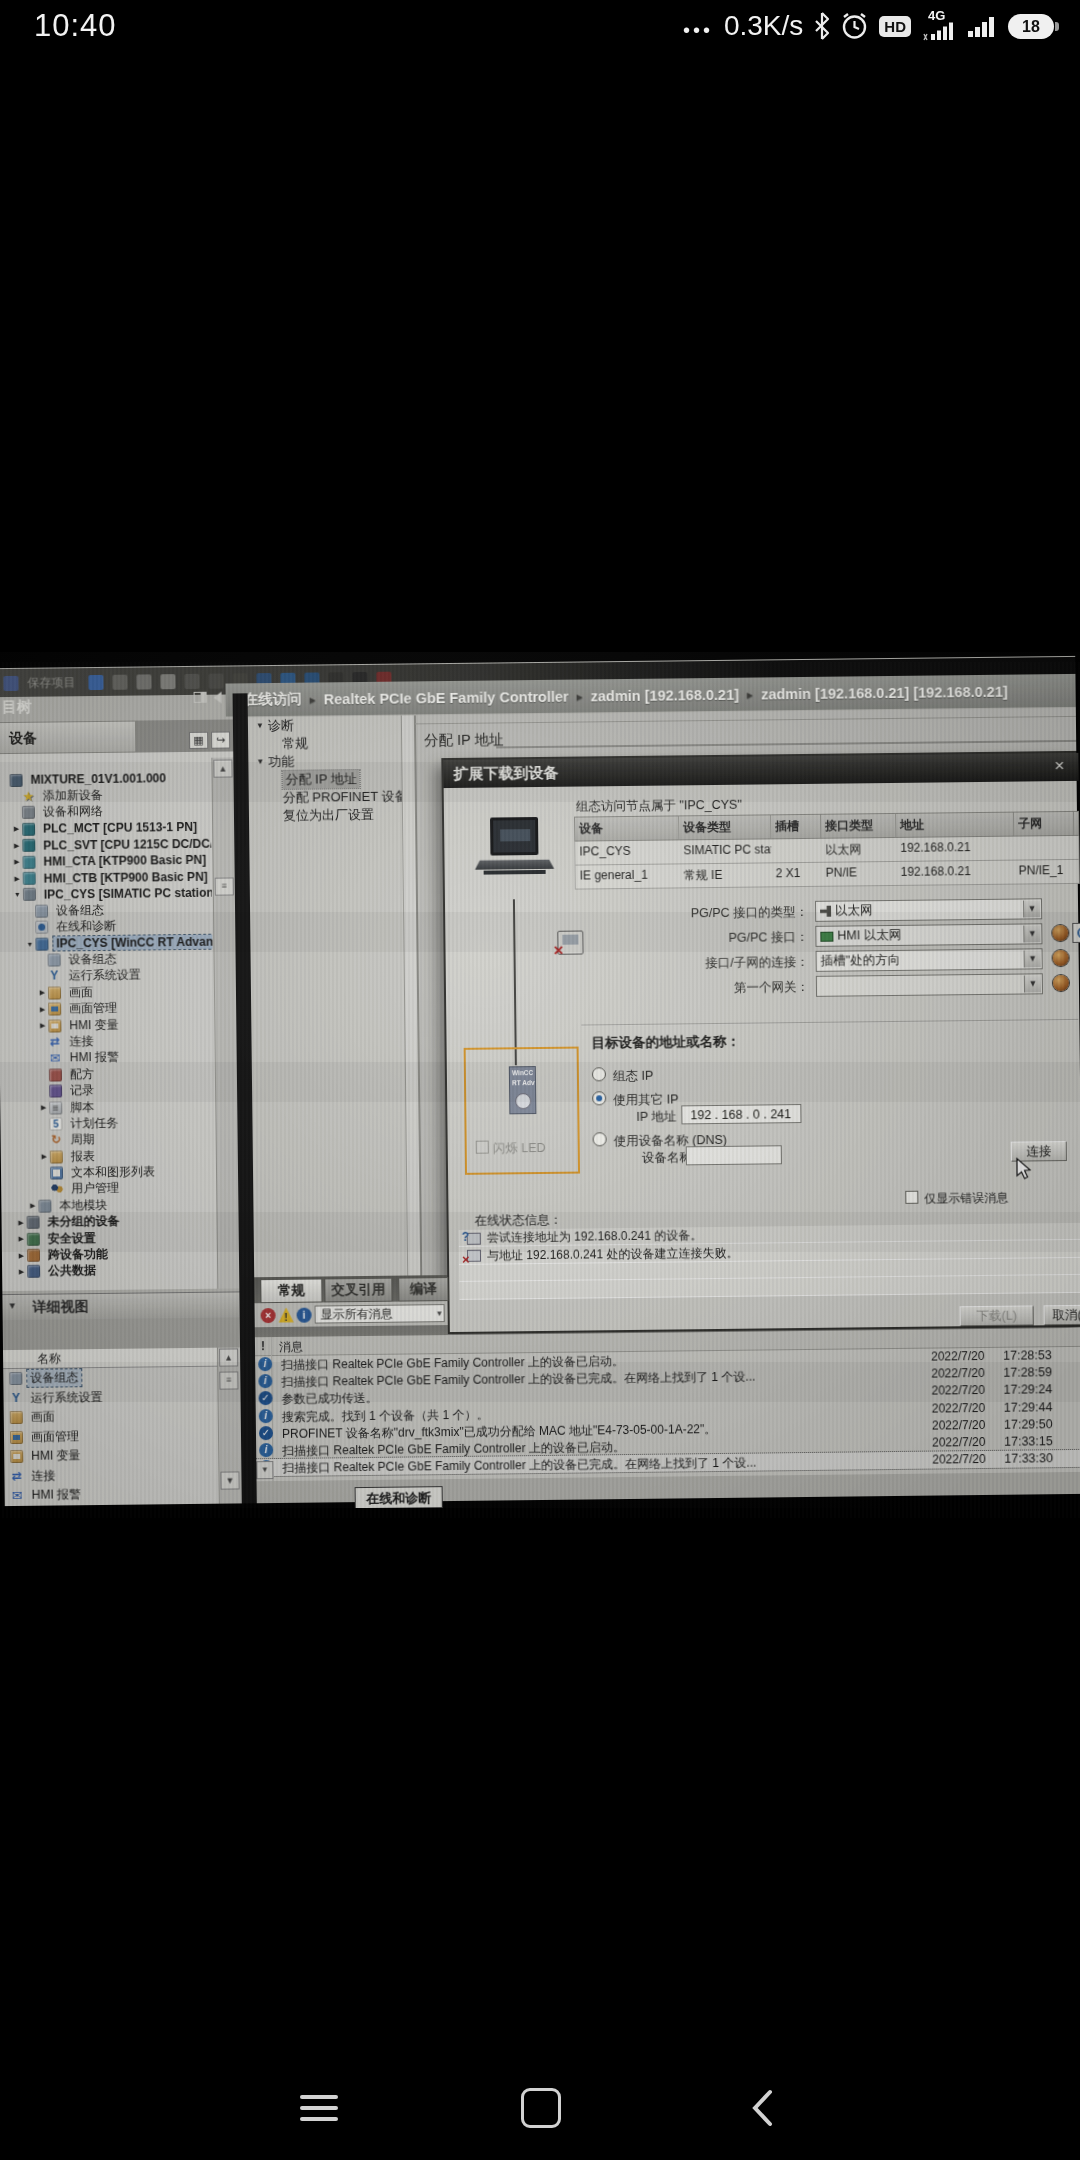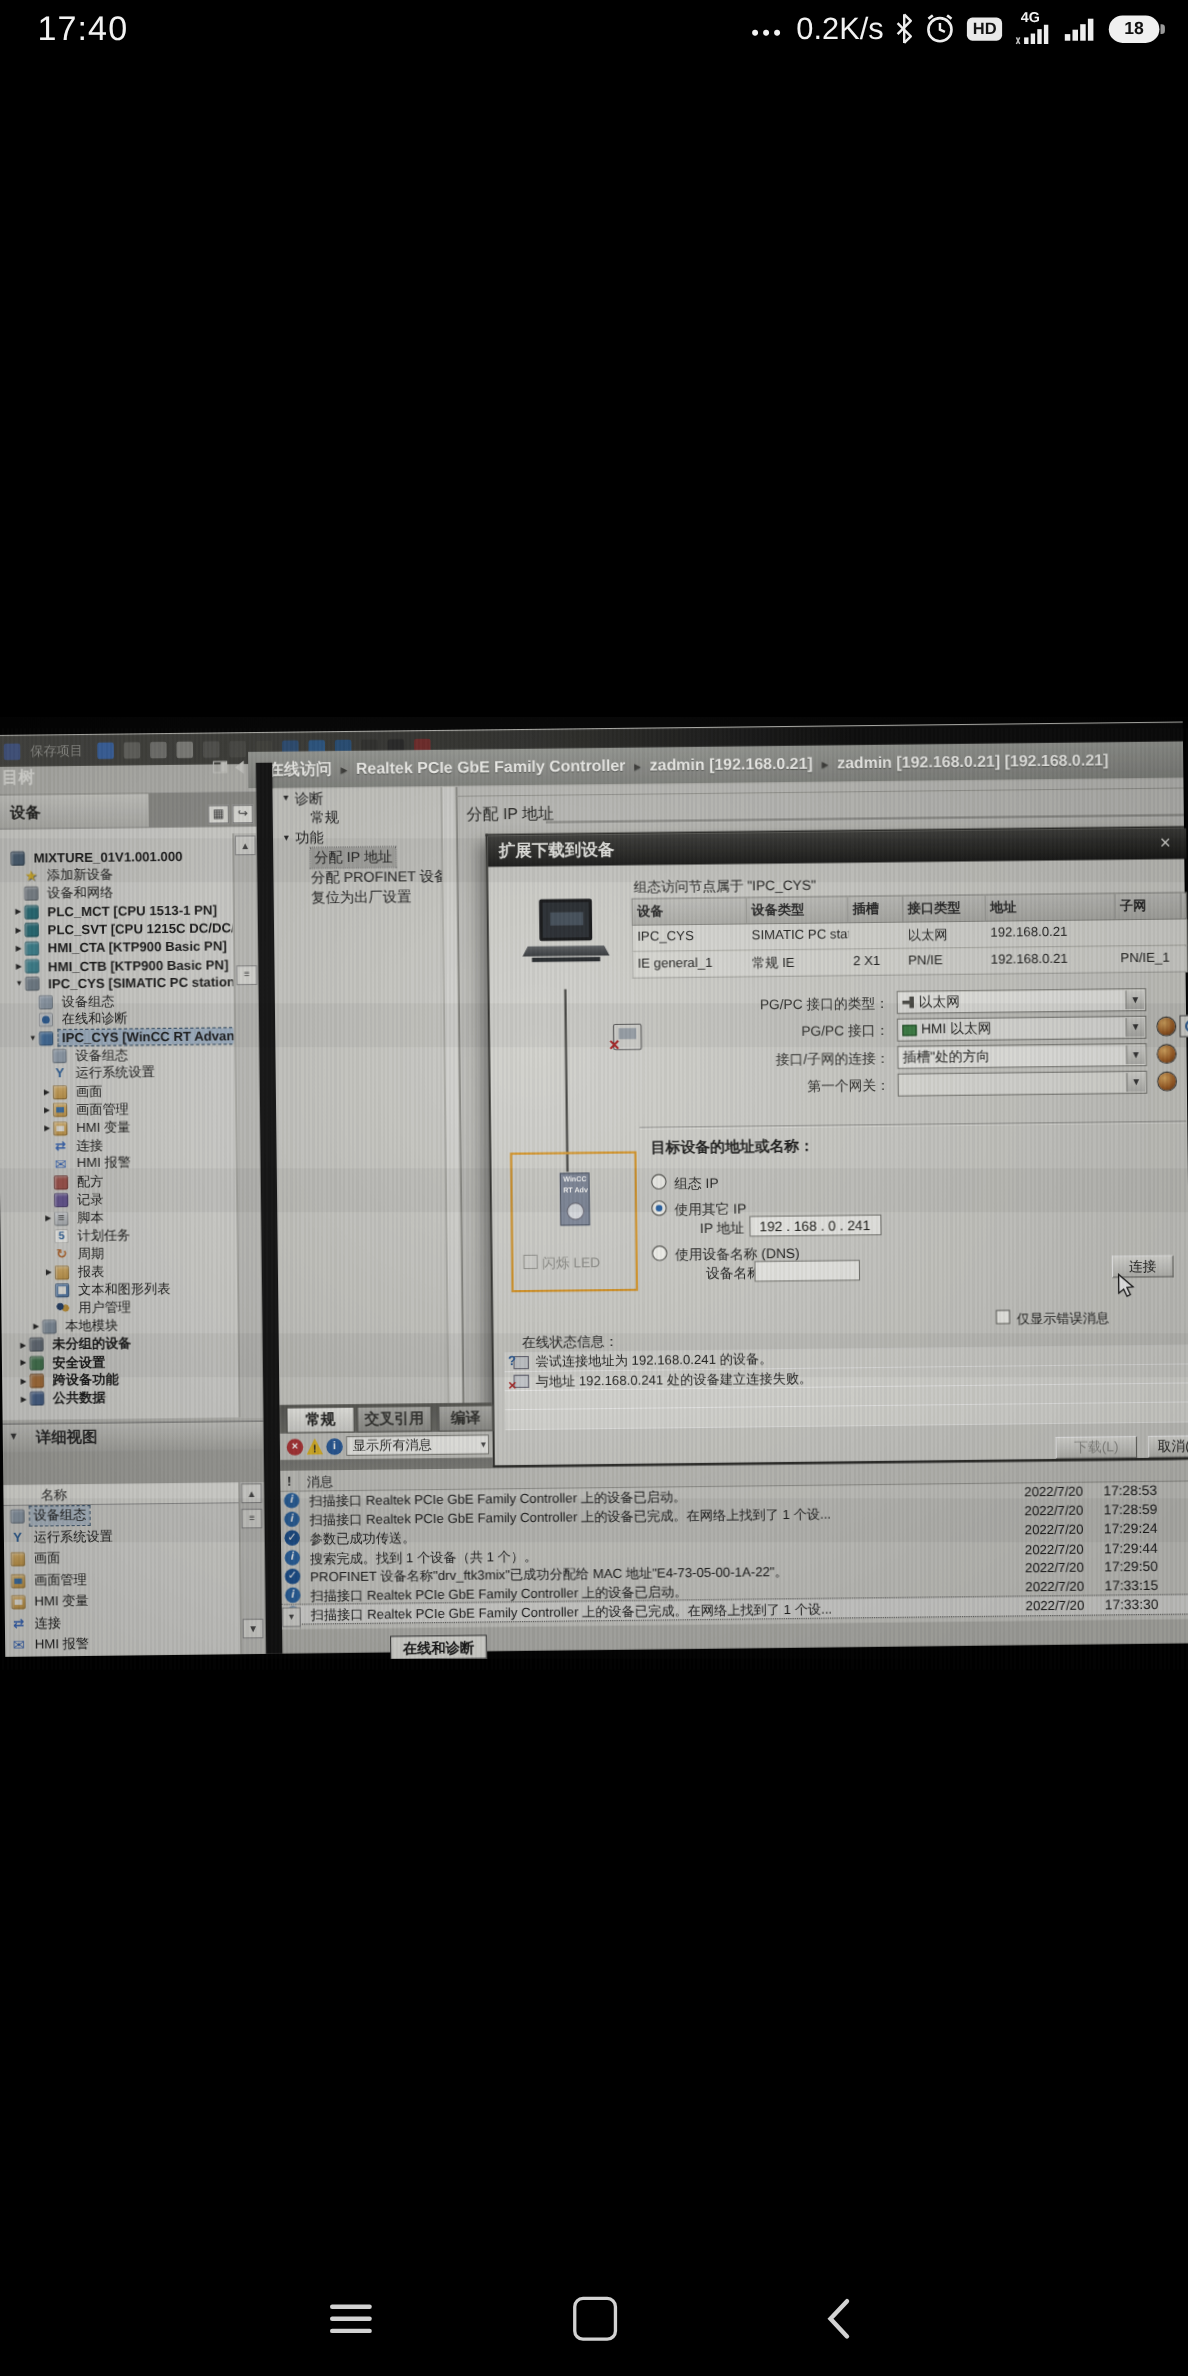--- a/index.html
+++ b/index.html
@@ -232,24 +232,24 @@
   #msg-scroll{position:absolute;left:252px;top:796px;width:17px;height:18px;background:#dcdcd6;border:1px solid #888;
      font-size:8px;color:#444;text-align:center;line-height:16px;}
   #band5{left:0;top:652px;width:1080px;height:856px;background:repeating-linear-gradient(180deg,transparent 0 110px,rgba(0,0,0,0.045) 110px 150px);}
   #taskchip{position:absolute;left:350px;top:823px;width:88px;height:22px;background:#e6e6e0;border:1px solid #333;
      font-size:13px;font-weight:bold;color:#111;line-height:21px;text-align:center;overflow:hidden;}
 </style>
 </head>
 <body>
 
 <div id="statusbar">
-  <div id="sb-time">17:40</div>
+  <div id="sb-time">10:40</div>
   <div id="sb-right">
     <span id="sb-dots">•••</span>
-    <span id="sb-speed">0.2K/s</span>
+    <span id="sb-speed">0.3K/s</span>
     <svg class="sb-svg" width="16" height="28" viewBox="0 0 16 28">
       <path d="M8 1 L8 27 M8 1 L14 7 L2 19 M8 27 L14 21 L2 9" stroke="#ededed" stroke-width="2.2" fill="none" stroke-linejoin="round"></path>
     </svg>
     <svg class="sb-svg" width="27" height="27" viewBox="0 0 27 27">
       <circle cx="13.5" cy="14" r="10.5" stroke="#ededed" stroke-width="2.4" fill="none"></circle>
       <path d="M13.5 8 L13.5 14 L18 16" stroke="#ededed" stroke-width="2.2" fill="none"></path>
       <path d="M3 4 L7 1 M24 4 L20 1" stroke="#ededed" stroke-width="2.4" fill="none"></path>
     </svg>
     <span id="sb-hd">HD</span>
     <span id="sb-4g-wrap">

